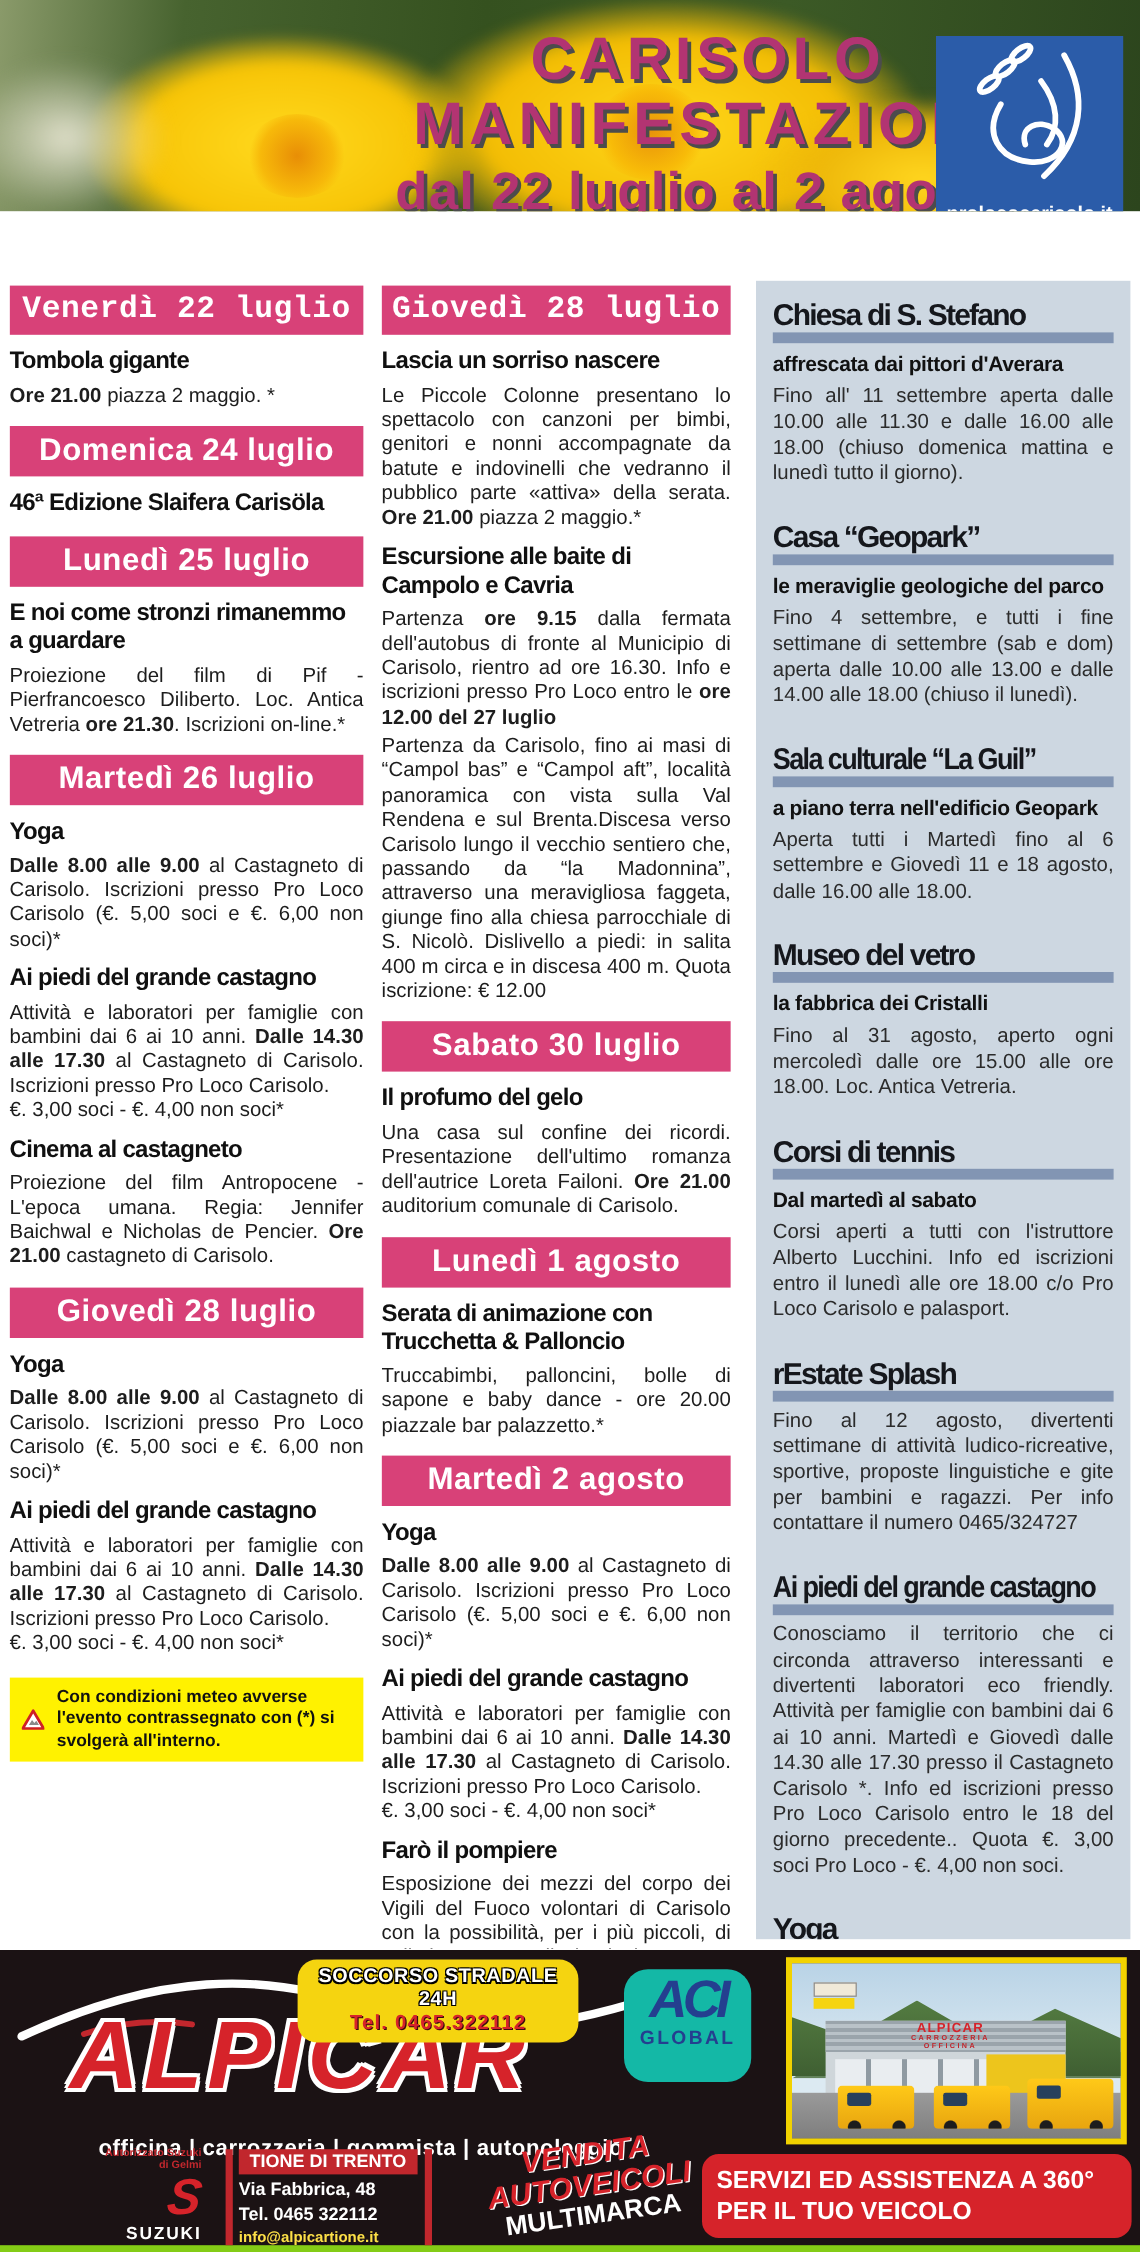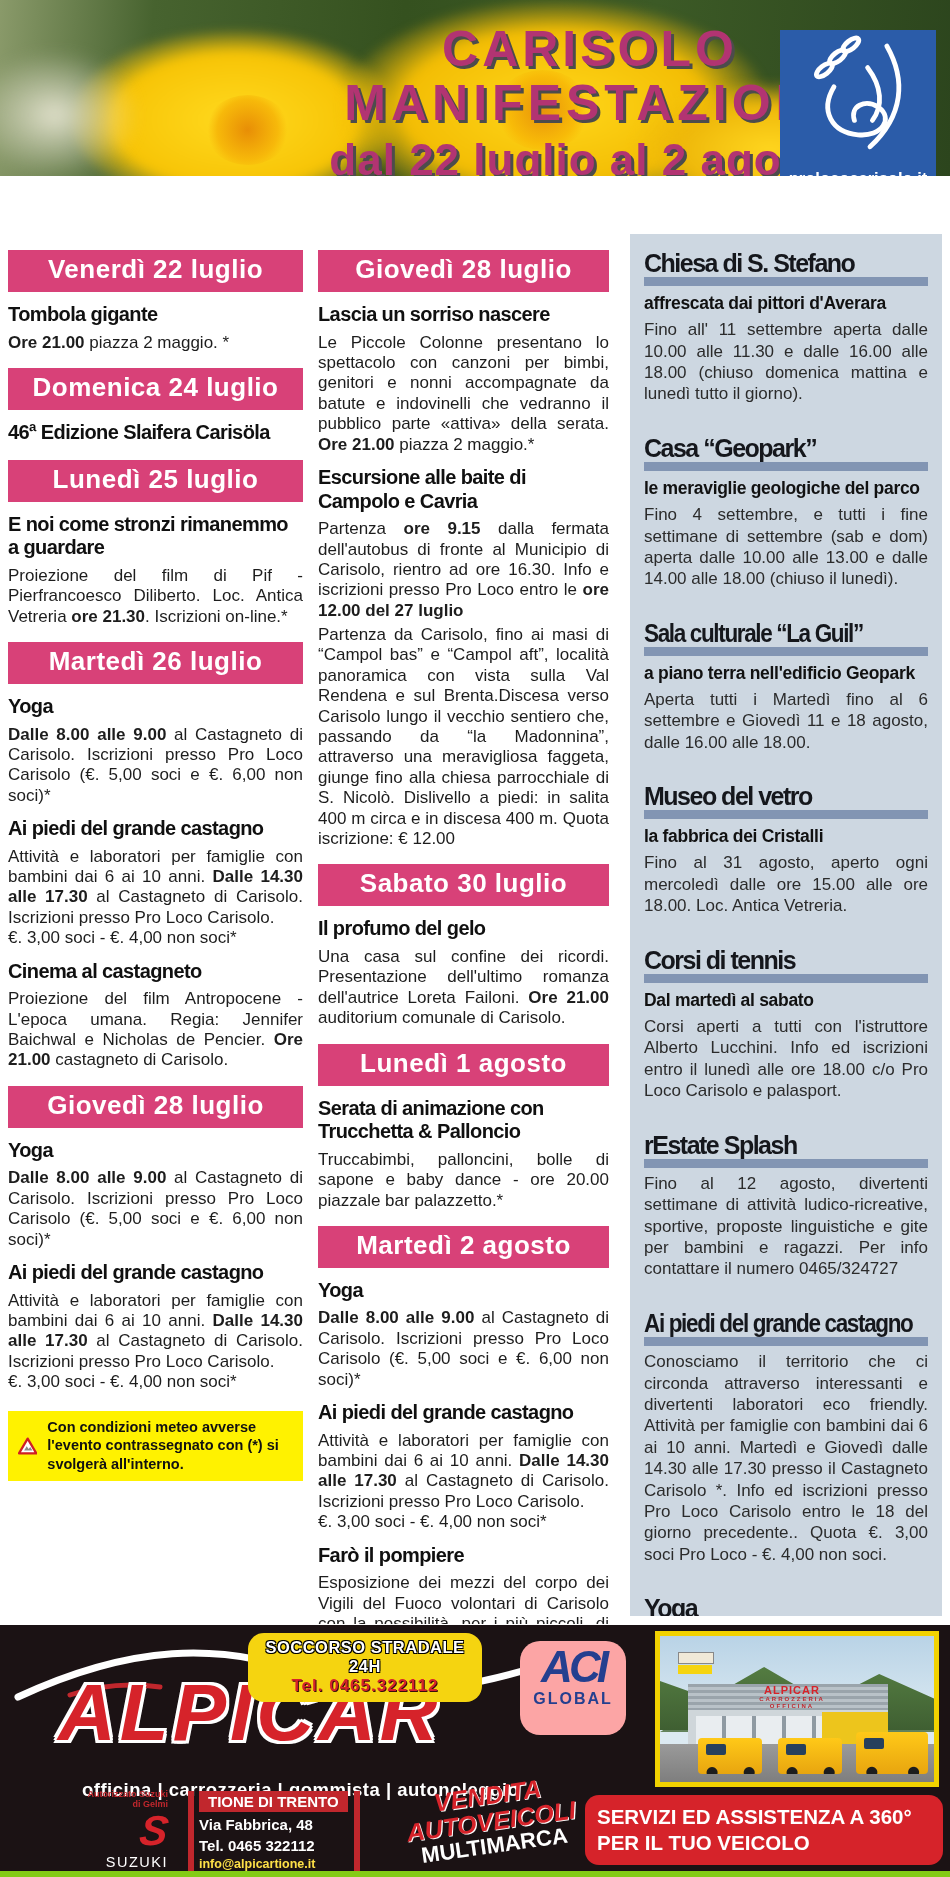--- a/index.html
+++ b/index.html
@@ -28,21 +28,21 @@
 
   
   .cols{position:absolute;top:222px;left:0;width:950px;height:1403px;}
   .col{position:absolute;top:12px;overflow:hidden;}
   .col1{left:8px;width:295px;height:1390px;}
   .col2{left:318px;width:291px;height:1390px;}
   .col3{left:630px;width:312px;height:1382px;background:#cdd7e1;box-sizing:border-box;padding:14px 14px 20px;}
 
   .banner{background:#d84178;color:#fff;font-weight:bold;font-size:26px;text-align:center;
           padding:4px 0 7px;margin:15px 0 8px;letter-spacing:.5px;}
-  .banner.first{margin-top:16px;}
+  .banner.first{margin-top:4px;font-family:Liberation Mono, monospace;}
   .event h3{font-size:20px;font-weight:bold;color:#101010;margin:11px 0 6px;letter-spacing:-.6px;line-height:1.18;}
   .event p{font-size:17px;line-height:1.2;color:#1d1d1d;text-align:justify;margin:0 0 4px;}
   .event p .b{font-weight:bold;}
   .event p .block{display:block;text-align:left;}
 
   .warn{display:flex;gap:10px;align-items:center;background:#fff200;padding:7px 10px;margin-top:18px;}
   .warn-text{font-size:14.5px;font-weight:bold;line-height:1.3;color:#111;}
 
   .c3sec h2{font-size:25px;font-weight:bold;color:#15171c;margin:30px 0 0;letter-spacing:-1.5px;
             border-bottom:9px solid #8295b3;padding-bottom:1px;line-height:1.05;}
@@ -61,31 +61,31 @@
             text-shadow:-1px -1px 0 #000,1px -1px 0 #000,-1px 1px 0 #000,1px 1px 0 #000;}
   .pill .l2{font-size:17px;font-weight:bold;color:#d6232a;letter-spacing:1px;
             text-shadow:1px 1px 0 #3a0d0d;}
   .alpicar{position:absolute;left:58px;top:42px;font-size:80px;font-style:italic;font-weight:bold;
            color:#d6232a;letter-spacing:4px;z-index:2;
            text-shadow:-3px -3px 0 #fff,3px -3px 0 #fff,-3px 3px 0 #fff,3px 3px 0 #fff,0 -3px 0 #fff,0 3px 0 #fff,-3px 0 0 #fff,3px 0 0 #fff;}
   .services{position:absolute;left:82px;top:154px;color:#fff;font-weight:bold;font-size:18.5px;letter-spacing:.5px;}
   .suzuki{position:absolute;left:48px;top:164px;width:120px;text-align:right;}
   .suzuki .small{color:#c1272d;font-size:9px;font-weight:bold;line-height:1.15;}
   .suzuki .sglyph{font-size:42px;font-weight:bold;font-style:italic;color:#d6232a;line-height:1;transform:skewX(-8deg);}
-  .suzuki .name{color:#fff;font-weight:normal;font-size:14.5px;letter-spacing:1.5px;margin-top:2px;}
+  .suzuki .name{color:#fff;font-weight:bold;font-size:14.5px;letter-spacing:1.5px;margin-top:2px;}
   .addr{position:absolute;left:188px;top:166px;border-left:6px solid #c1272d;border-right:6px solid #c1272d;
         padding:0 5px;width:150px;}
   .addr .badge{background:#c1272d;color:#fff;font-weight:bold;font-size:15px;padding:2px 9px;display:inline-block;}
   .addr .line{color:#fff;font-weight:bold;font-size:15px;margin-top:4px;}
   .addr .mail{color:#fde047;font-size:12.5px;font-weight:bold;margin-top:3px;}
   .vendita{position:absolute;left:396px;top:158px;transform:rotate(-8deg);text-align:center;width:190px;}
   .vendita .v1,.vendita .v2{color:#d6232a;font-weight:bold;font-style:italic;font-size:25px;line-height:1.02;
         text-shadow:1px 1px 0 #fff;}
   .vendita .v3{color:#fff;font-weight:bold;font-size:22px;line-height:1.1;}
-  .aci{position:absolute;left:520px;top:16px;width:106px;height:94px;background:#fca5a5;border-radius:20px;
+  .aci{position:absolute;left:520px;top:16px;width:106px;height:94px;background:#14b8a6;border-radius:20px;
        text-align:center;z-index:2;}
   .aci .mono{font-size:44px;font-weight:bold;font-style:italic;color:#243f8f;letter-spacing:-4px;line-height:1.2;}
   .aci .glb{font-size:16px;font-weight:bold;color:#243f8f;letter-spacing:2px;margin-top:-4px;}
 
   .photo{position:absolute;left:655px;top:6px;width:284px;height:156px;border:5px solid #f2d200;
          box-sizing:border-box;background:linear-gradient(#b9d3e6,#dceaf2 60%);overflow:hidden;}
   .mtn{position:absolute;bottom:52px;width:100%;height:70px;}
   .m1{background:linear-gradient(#567f43,#3f5f32);clip-path:polygon(0 100%,0 30%,18% 55%,38% 10%,60% 60%,80% 20%,100% 55%,100% 100%);}
   .m2{background:linear-gradient(#6c9455,#4d7040);clip-path:polygon(0 100%,10% 70%,30% 90%,55% 55%,78% 85%,100% 60%,100% 100%);height:55px;bottom:50px;opacity:.85;}
   .bld{position:absolute;left:28px;bottom:36px;width:200px;height:62px;background:#cfd6da;}

